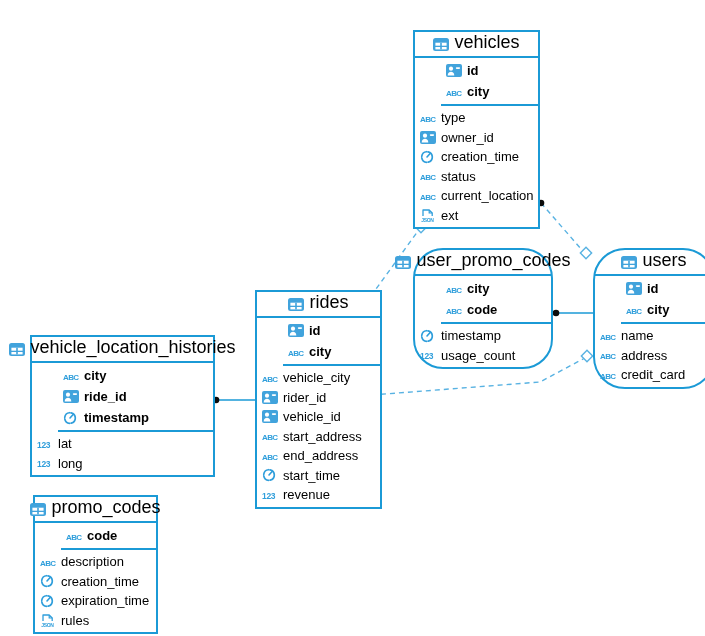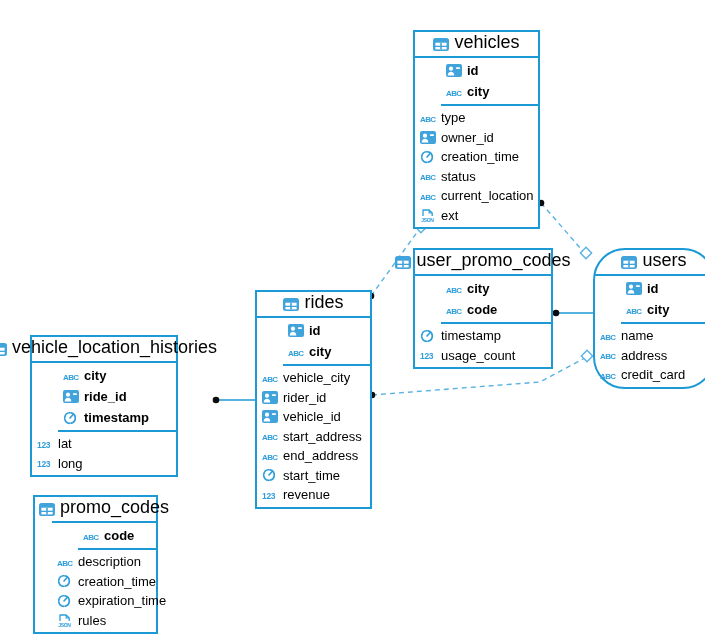--- a/index.html
+++ b/index.html
@@ -127,21 +127,21 @@
             <svg width="15" height="15" viewBox="0 0 15 15">
               <path d="M3 8 V2 h6.2 l3 3 v3" fill="none" stroke="#2f9edb" stroke-width="1.3" stroke-linejoin="round"></path>
               <path d="M9.2 2 v3 h3" fill="none" stroke="#2f9edb" stroke-width="1.2"></path>
               <text x="1.2" y="13.6" font-family="Liberation Sans, sans-serif" font-size="5" font-weight="bold" letter-spacing="-0.3" fill="#2f9edb">JSON</text>
             </svg>
           </span>
           <span>ext</span>
         </div>
       </div>
     </div>
-    <div class="tbl" style="left: 413px; top: 248px; width: 140px;">
+    <div class="tbl" style="left: 413px; top: 248px; width: 140px; border-radius: 30px;">
       <div class="tbl-header">
         <span class="ticon">
           <svg width="16" height="13" viewBox="0 0 16 13">
             <rect x="0" y="0" width="16" height="13" rx="2.5" fill="#41a3dc"></rect>
             <rect x="2.4" y="4.7" width="11.2" height="3" fill="#fff"></rect>
             <rect x="2.4" y="9" width="11.2" height="2.4" fill="#fff"></rect>
             <rect x="7.2" y="4.7" width="1.6" height="6.7" fill="#41a3dc"></rect>
           </svg>
         </span>
         <span>user_promo_codes</span>
@@ -237,21 +237,21 @@
         <div class="frow">
           <span class="ficon">
             <svg width="20" height="12" viewBox="0 0 20 12">
               <text x="0" y="9.5" font-family="Liberation Sans, sans-serif" font-size="8" font-weight="bold" letter-spacing="-0.6" fill="#2f9edb">ABC</text>
             </svg>
           </span>
           <span>credit_card</span>
         </div>
       </div>
     </div>
-    <div class="tbl" style="left: 255px; top: 290px; width: 117px;">
+    <div class="tbl" style="left: 255px; top: 290px; width: 127px;">
       <div class="tbl-header">
         <span class="ticon">
           <svg width="16" height="13" viewBox="0 0 16 13">
             <rect x="0" y="0" width="16" height="13" rx="2.5" fill="#41a3dc"></rect>
             <rect x="2.4" y="4.7" width="11.2" height="3" fill="#fff"></rect>
             <rect x="2.4" y="9" width="11.2" height="2.4" fill="#fff"></rect>
             <rect x="7.2" y="4.7" width="1.6" height="6.7" fill="#41a3dc"></rect>
           </svg>
         </span>
         <span>rides</span>
@@ -336,21 +336,21 @@
         <div class="frow">
           <span class="ficon">
             <svg width="20" height="12" viewBox="0 0 20 12">
               <text x="0" y="9.5" font-family="Liberation Sans, sans-serif" font-size="8.5" font-weight="600" letter-spacing="-0.3" fill="#2f9edb">123</text>
             </svg>
           </span>
           <span>revenue</span>
         </div>
       </div>
     </div>
-    <div class="tbl" style="left: 30px; top: 335px; width: 148px;">
+    <div class="tbl" style="left: 30px; top: 335px; width: 185px;">
       <div class="tbl-header">
         <span class="ticon">
           <svg width="16" height="13" viewBox="0 0 16 13">
             <rect x="0" y="0" width="16" height="13" rx="2.5" fill="#41a3dc"></rect>
             <rect x="2.4" y="4.7" width="11.2" height="3" fill="#fff"></rect>
             <rect x="2.4" y="9" width="11.2" height="2.4" fill="#fff"></rect>
             <rect x="7.2" y="4.7" width="1.6" height="6.7" fill="#41a3dc"></rect>
           </svg>
         </span>
         <span>vehicle_location_histories</span>
@@ -397,21 +397,21 @@
         <div class="frow">
           <span class="ficon">
             <svg width="20" height="12" viewBox="0 0 20 12">
               <text x="0" y="9.5" font-family="Liberation Sans, sans-serif" font-size="8.5" font-weight="600" letter-spacing="-0.3" fill="#2f9edb">123</text>
             </svg>
           </span>
           <span>long</span>
         </div>
       </div>
     </div>
-    <div class="tbl" style="left: 33px; top: 495px; width: 125px; padding-left: 17px;">
+    <div class="tbl" style="left: 33px; top: 495px; width: 125px;">
       <div class="tbl-header">
         <span class="ticon">
           <svg width="16" height="13" viewBox="0 0 16 13">
             <rect x="0" y="0" width="16" height="13" rx="2.5" fill="#41a3dc"></rect>
             <rect x="2.4" y="4.7" width="11.2" height="3" fill="#fff"></rect>
             <rect x="2.4" y="9" width="11.2" height="2.4" fill="#fff"></rect>
             <rect x="7.2" y="4.7" width="1.6" height="6.7" fill="#41a3dc"></rect>
           </svg>
         </span>
         <span>promo_codes</span>

